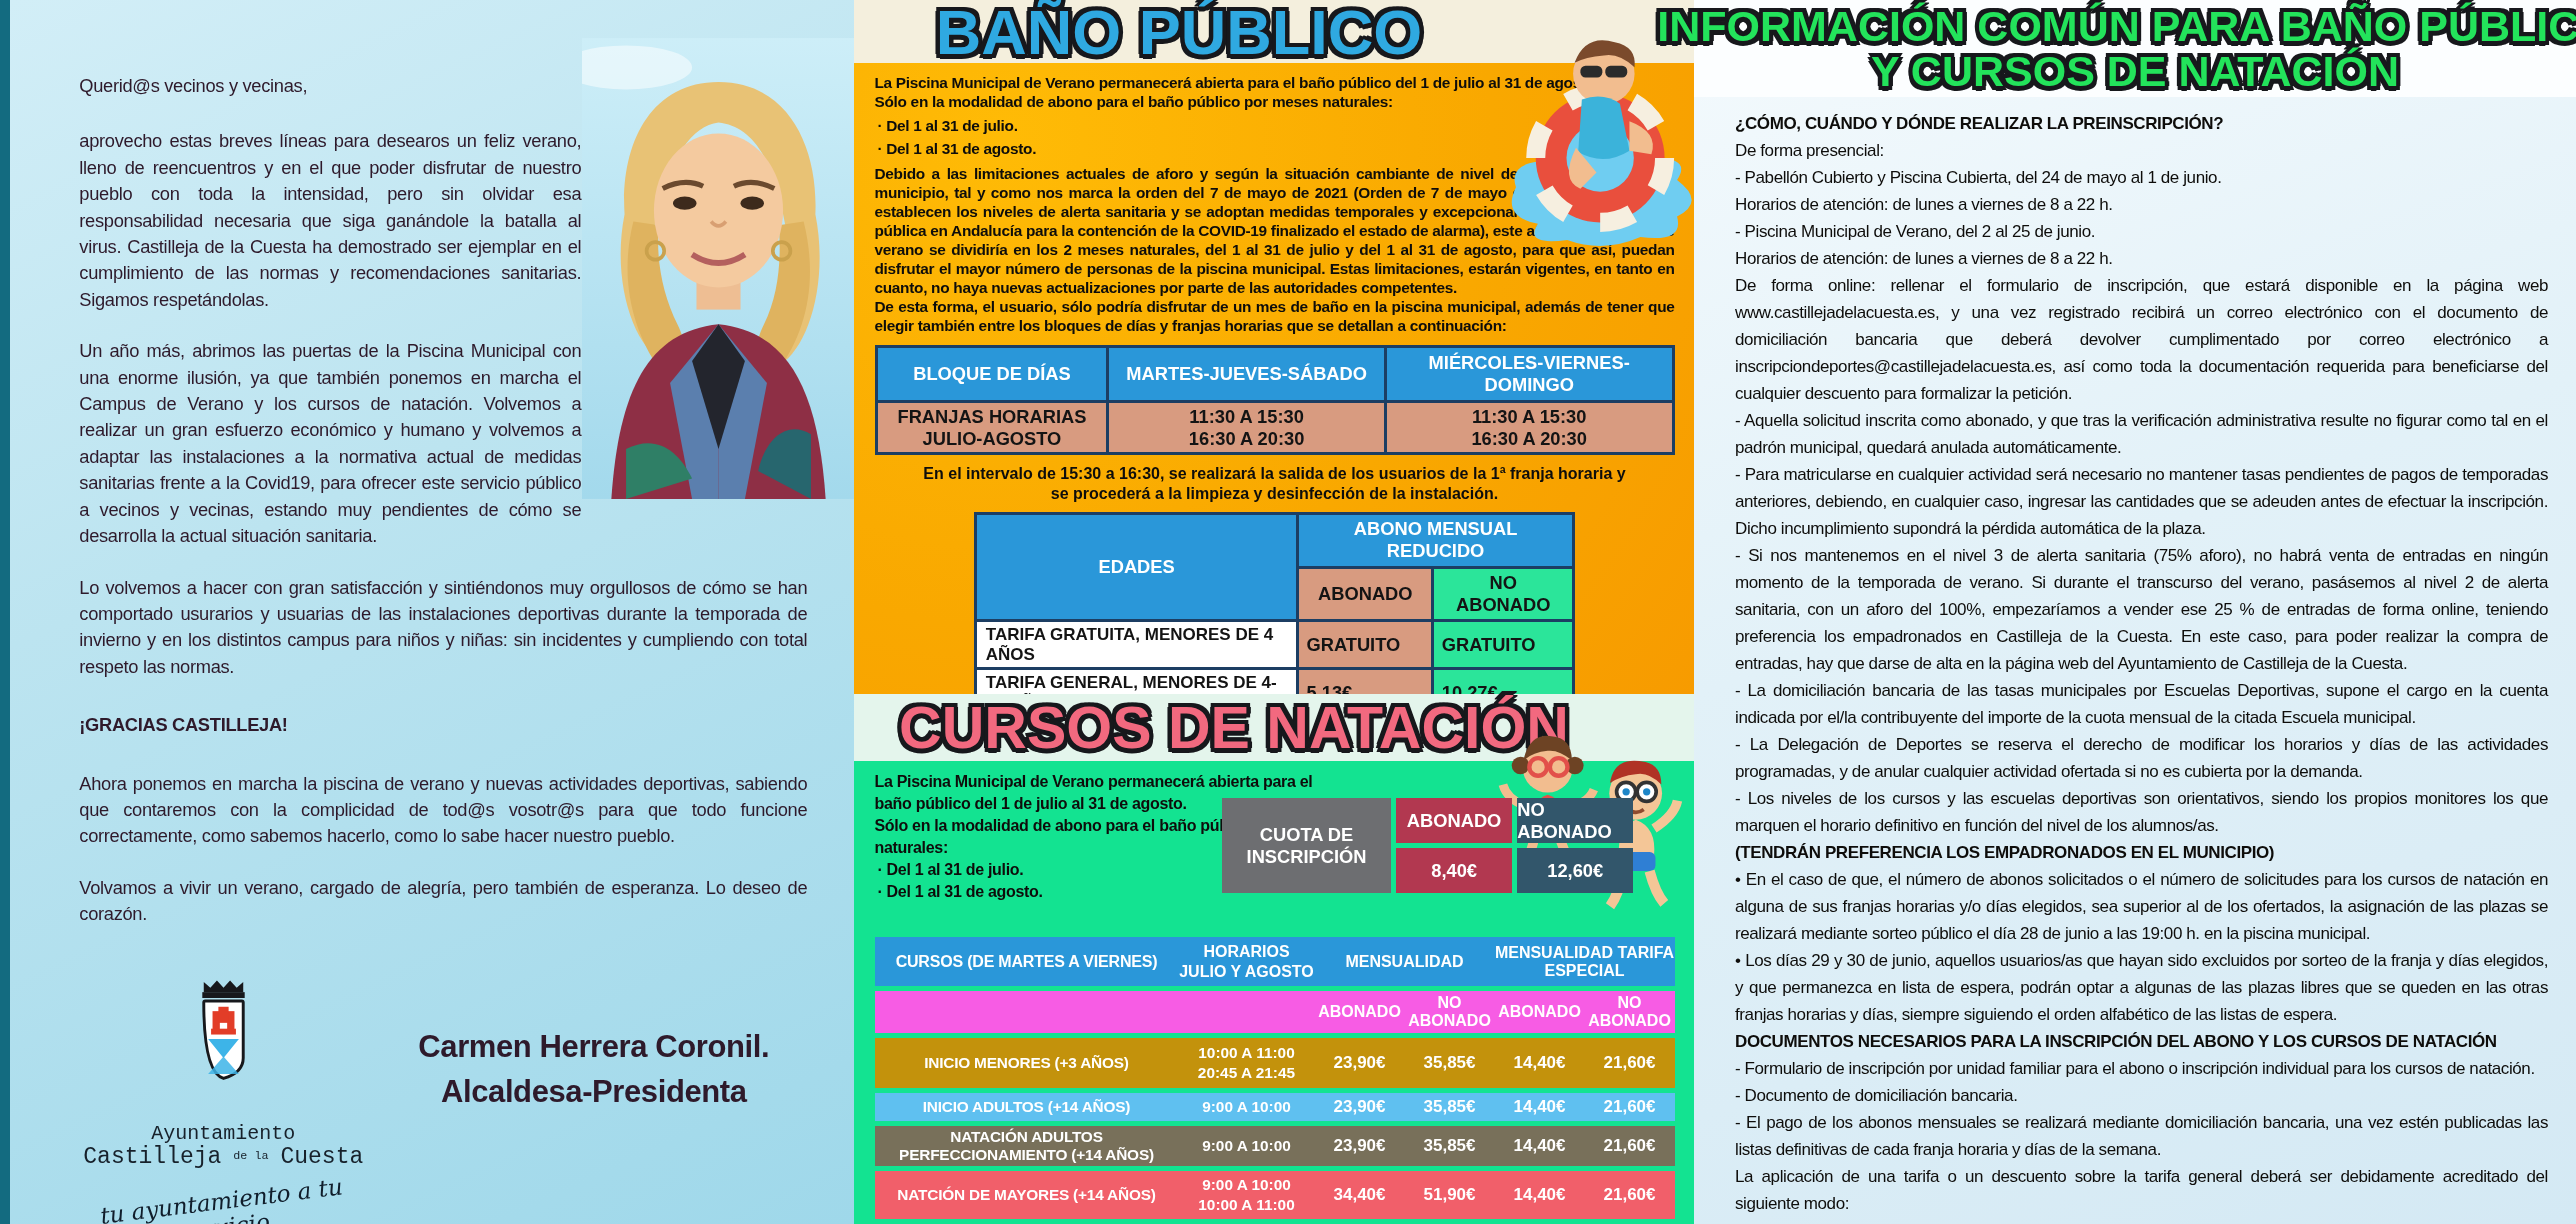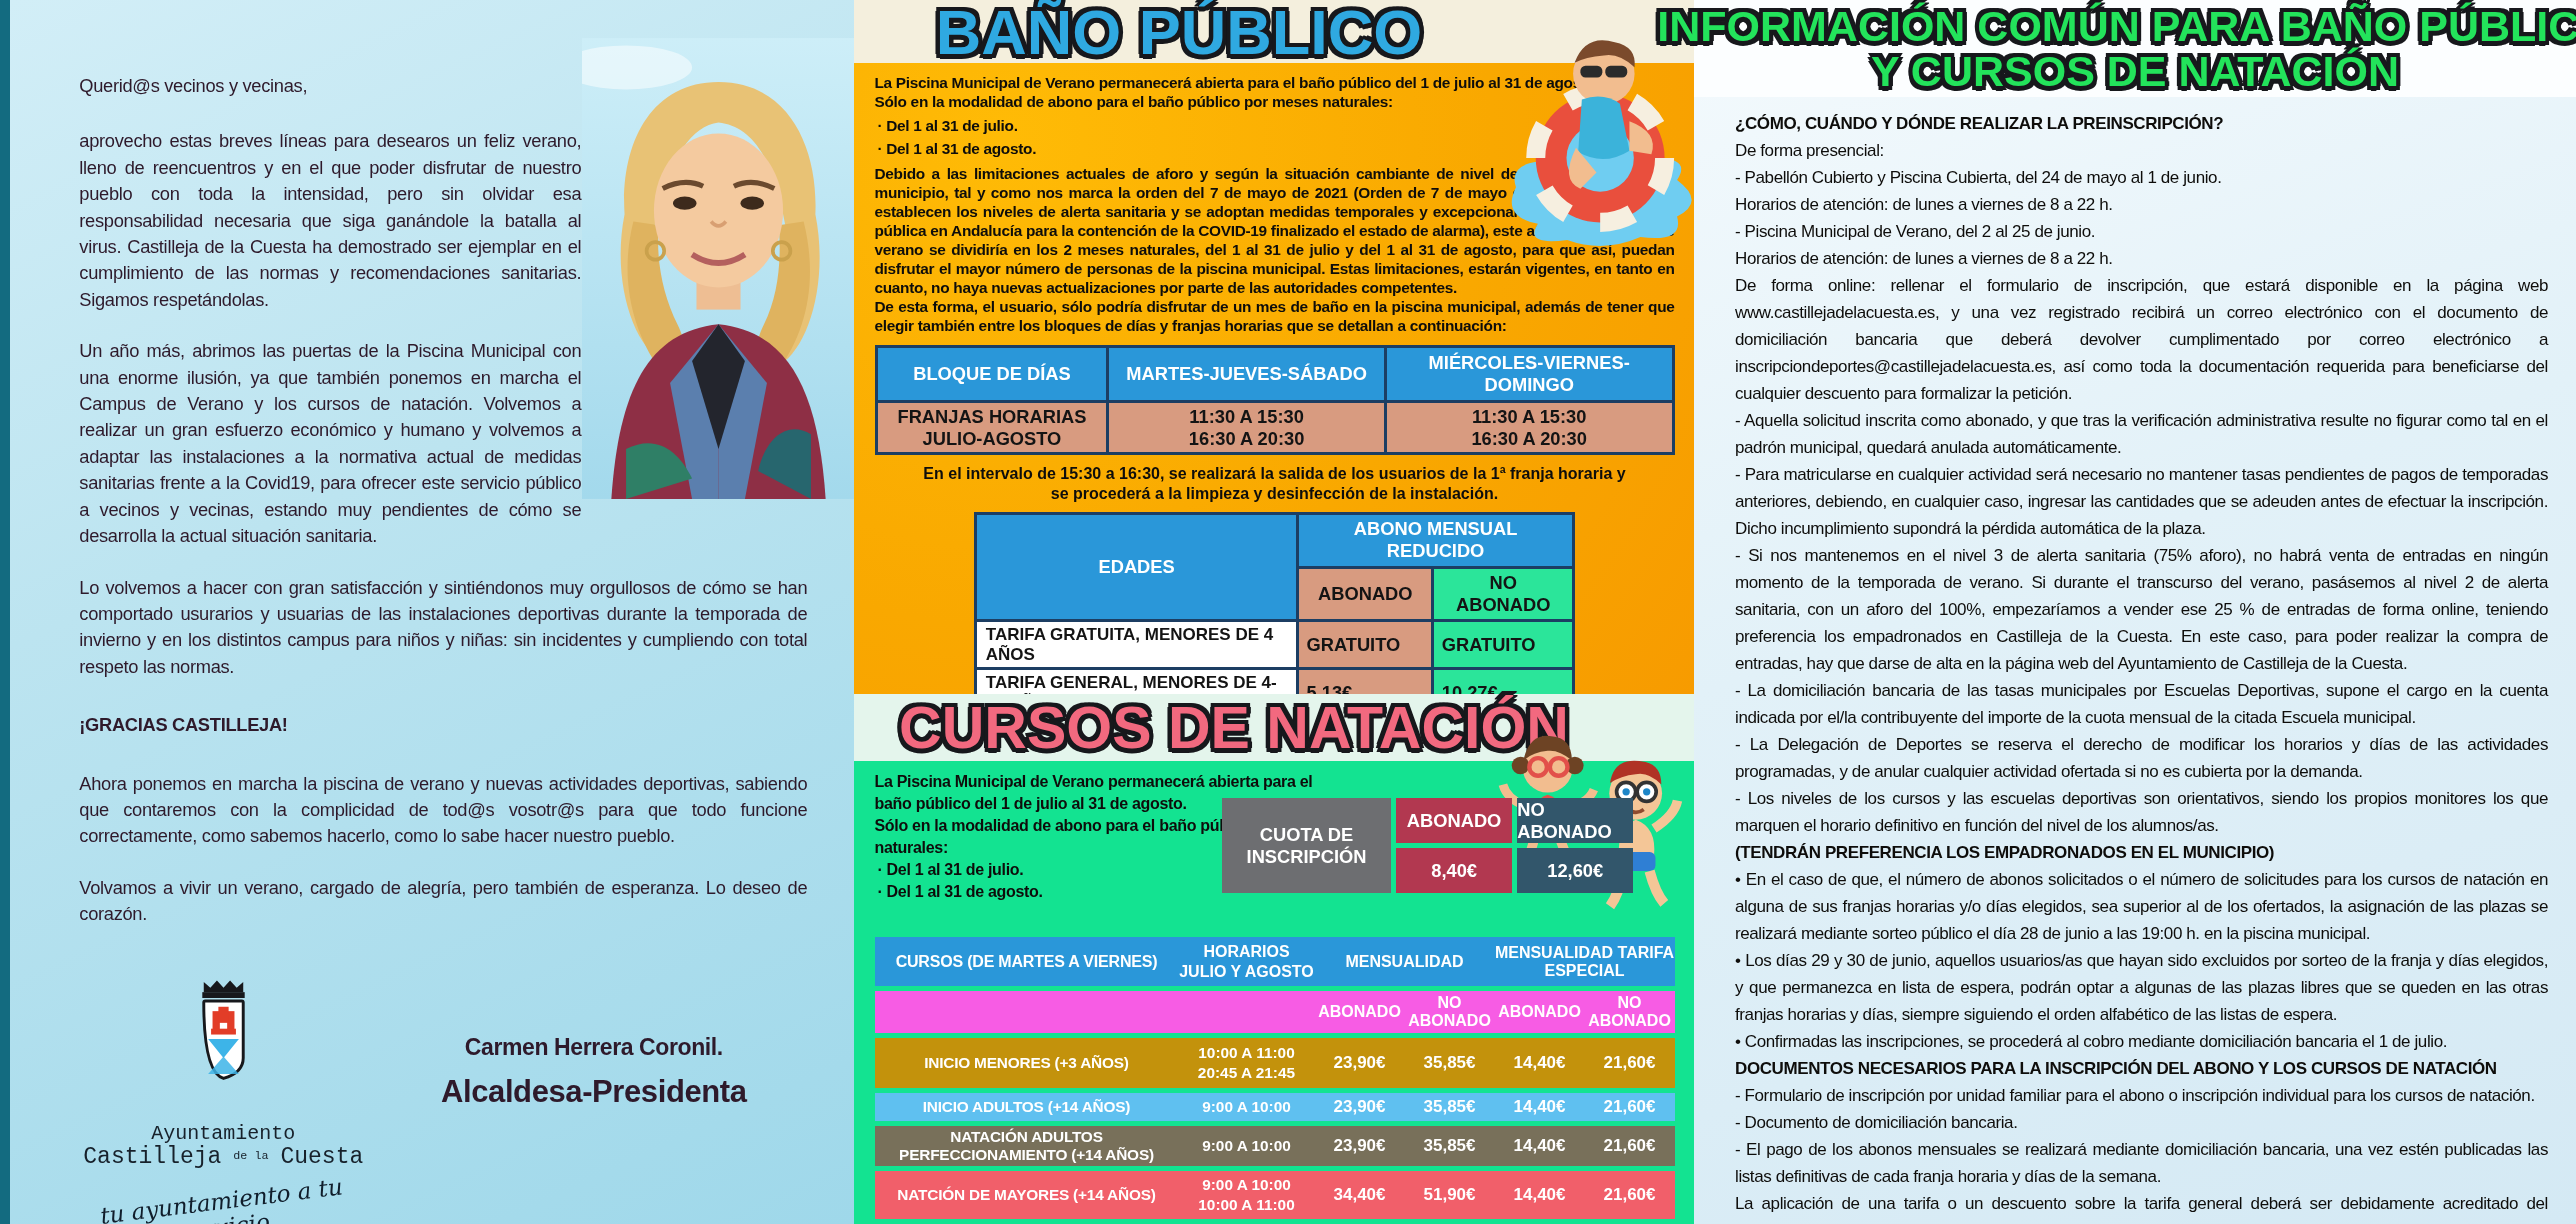--- a/index.html
+++ b/index.html
@@ -22,21 +22,21 @@
   .letter p.closing{margin-top:7.3px;}
 
   .sig-area{position:absolute;left:59px;top:976px;width:741px;display:flex;}
   .crest-box{width:308px;text-align:center;color:#17212b;}
   .crest-org{font-family:Liberation Mono, monospace;font-size:20px;margin-top:5.9px;line-height:22px;}
   .crest-org .small{font-size:11.7px;vertical-align:4.4px;}
   .crest-org .big{font-size:23px;}
   .crest-tagline{font-family:"DejaVu Serif",serif;font-style:italic;font-size:23px;
      transform:rotate(-7deg);margin-top:19px;color:#101d2b;}
   .signature{flex:1;text-align:center;color:#2e1a2b;padding-top:44px;}
-  .signature .name{font-size:23px;font-weight:bold;letter-spacing:-0.4px;line-height:54px;text-align:center;}
+  .signature .name{font-size:31px;font-weight:bold;letter-spacing:-0.4px;line-height:54px;text-align:center;}
   .signature .role{font-size:31px;font-weight:bold;letter-spacing:-0.4px;}
 
   
   .panel-mid{position:absolute;left:854px;top:0;width:841px;height:100%;
      display:flex;flex-direction:column;}
   .band{position:relative;flex:0 0 auto;display:flex;align-items:center;justify-content:center;}
   .bano-band{height:63px;background:#f4efdd;}
   .cursos-band{height:67px;background:#e4f5ec;}
   .big-title{font-weight:bold;letter-spacing:0px;white-space:nowrap;}
   .outline{text-shadow:-3.7px -3.7px 0 #17181c,3.7px -3.7px 0 #17181c,-3.7px 3.7px 0 #17181c,
@@ -407,21 +407,20 @@
         <p>De forma online: rellenar el formulario de inscripción, que estará disponible en la página web www.castillejadelacuesta.es, y una vez registrado recibirá un correo electrónico con el documento de domiciliación bancaria que deberá devolver cumplimentado por correo electrónico a inscripciondeportes@castillejadelacuesta.es, así como toda la documentación requerida para beneficiarse del cualquier descuento  para formalizar la petición.</p>
         <p>- Aquella solicitud inscrita como abonado, y que tras la verificación administrativa resulte no figurar como tal en el padrón municipal, quedará anulada automáticamente.</p>
         <p>- Para matricularse en cualquier actividad será necesario no mantener tasas pendientes de pagos de temporadas anteriores, debiendo, en cualquier caso, ingresar las cantidades que se adeuden antes de efectuar la inscripción. Dicho incumplimiento supondrá la pérdida automática de la plaza.</p>
         <p>- Si nos mantenemos en el nivel 3 de alerta sanitaria (75% aforo), no habrá venta de entradas en ningún momento de la temporada de verano. Si durante el transcurso del verano, pasásemos al nivel 2 de alerta sanitaria, con un aforo del 100%, empezaríamos a vender ese 25 % de entradas de forma online, teniendo preferencia los empadronados en Castilleja de la Cuesta. En este caso, para poder realizar la compra de entradas, hay que darse de alta en la página web del Ayuntamiento de Castilleja de la Cuesta.</p>
         <p>- La domiciliación bancaria de las tasas municipales por Escuelas Deportivas, supone el cargo en la cuenta indicada por el/la contribuyente del importe de la cuota mensual de la citada Escuela municipal.</p>
         <p>- La Delegación de Deportes se reserva el derecho de modificar los horarios y días de las actividades programadas, y de anular cualquier actividad ofertada si no es cubierta por la demanda.</p>
         <p>- Los niveles de los cursos y las escuelas deportivas son orientativos, siendo los propios monitores los que marquen el horario definitivo en función del nivel de los alumnos/as.</p>
         <p class="bold">(TENDRÁN PREFERENCIA LOS EMPADRONADOS EN EL MUNICIPIO)</p>
         <p>• En el caso de que, el número de abonos solicitados o el número de solicitudes para los cursos de natación en alguna de sus franjas horarias y/o días elegidos, sea superior al de los ofertados, la asignación de las plazas se realizará mediante sorteo público el día 28 de junio a las 19:00 h. en la piscina municipal.</p>
         <p>• Los días 29 y 30 de junio, aquellos usuarios/as que hayan sido excluidos por sorteo de la franja y días elegidos, y que permanezca en lista de espera, podrán optar a algunas de las plazas libres que se queden en las otras franjas horarias y días, siempre siguiendo el orden alfabético de las listas de espera.</p>
-        <p>• Confirmadas las inscripciones, se procederá al cobro mediante domiciliación bancaria el 1 de julio.</p>
         <p class="bold">DOCUMENTOS NECESARIOS PARA LA INSCRIPCIÓN DEL ABONO Y LOS CURSOS DE NATACIÓN</p>
         <p>- Formulario de inscripción por unidad familiar para el abono o inscripción individual para los cursos de natación.</p>
         <p>- Documento de domiciliación bancaria.</p>
         <p>- El pago de los abonos mensuales se realizará mediante domiciliación bancaria, una vez estén publicadas las listas definitivas de cada franja horaria y días de la semana.</p>
         <p>La aplicación de una tarifa o un descuento sobre la tarifa general deberá ser debidamente acreditado del siguiente modo:</p>
       </div>
   </div>
 </div>
 
 

